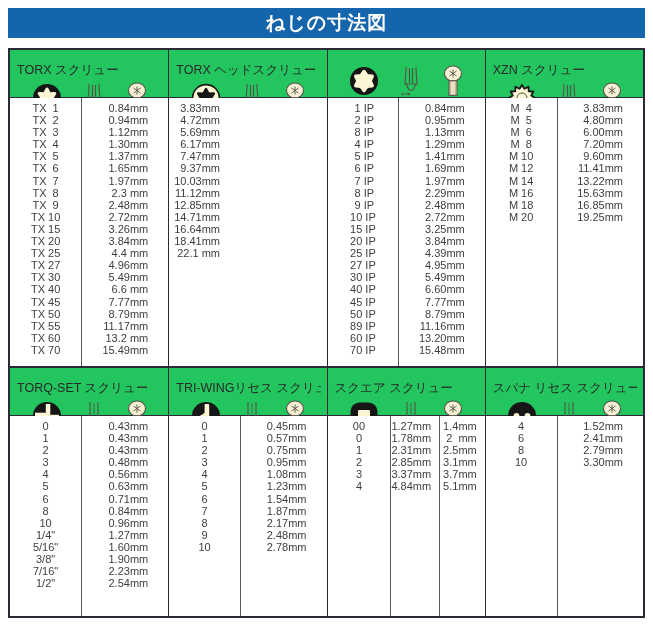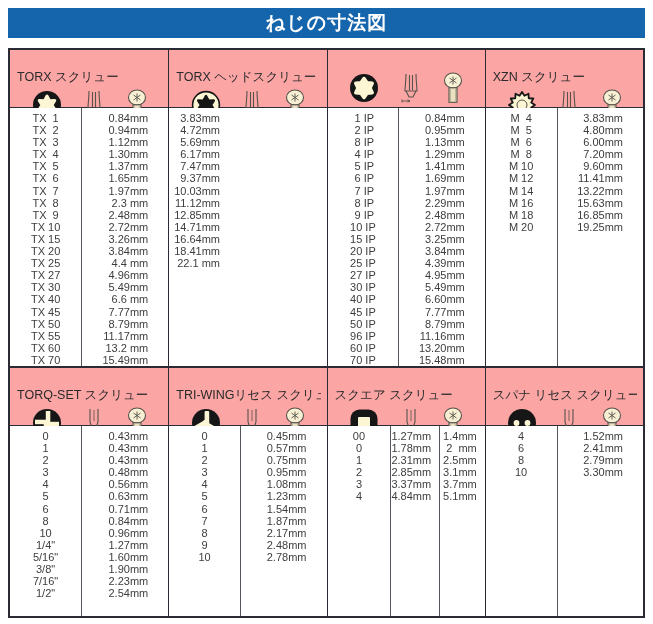--- a/index.html
+++ b/index.html
@@ -16,22 +16,22 @@
     margin-bottom:10px;
   }
   .chart { border:2px solid #2b2b36; }
   .grid { display:grid; grid-template-columns:repeat(4,1fr); }
   .bottom-grid { border-top:2px solid #2b2b36; }
   .section { display:flex; flex-direction:column; border-left:1.5px solid #2b2b36; min-width:0; }
   .section:first-child { border-left:none; }
   .top-grid .section { height:316px; }
   .bottom-grid .section { height:248px; }
   .sec-header {
-    background:#fca5a5; border-bottom:1.5px solid #2b2b36;
-    height:58px; box-sizing:border-box; padding:19px 6px 0 7px;
+    background:#22c55e; border-bottom:1.5px solid #2b2b36;
+    height:48px; box-sizing:border-box; padding:12px 6px 0 7px;
   }
   .sec-title { font-size:12.5px; color:#2a2a2a; white-space:nowrap; overflow:hidden; }
   .icon-row { display:flex; align-items:center; justify-content:space-around; height:38px; padding:0 4px; }
   .icon { display:inline-flex; }
   .sec-body { flex:1; display:flex; background:#ffffff; overflow:hidden; }
   .dcol { box-sizing:border-box; padding-top:4px; }
   .dcol + .dcol { border-left:1px solid #55555e; }
   .cols-2 .dcol:nth-child(1){ width:45%; }
   .cols-2 .dcol:nth-child(2){ width:55%; }
   .cols-3 .dcol:nth-child(1){ width:40%; }
@@ -227,21 +227,21 @@
               <div class="cell"> 9 IP</div>
               <div class="cell">10 IP</div>
               <div class="cell">15 IP</div>
               <div class="cell">20 IP</div>
               <div class="cell">25 IP</div>
               <div class="cell">27 IP</div>
               <div class="cell">30 IP</div>
               <div class="cell">40 IP</div>
               <div class="cell">45 IP</div>
               <div class="cell">50 IP</div>
-              <div class="cell">96 IP</div>
+              <div class="cell">89 IP</div>
               <div class="cell">60 IP</div>
               <div class="cell">70 IP</div>
             </div>
             <div class="dcol vals">
               <div class="cell">0.84mm</div>
               <div class="cell">0.95mm</div>
               <div class="cell">1.13mm</div>
               <div class="cell">1.29mm</div>
               <div class="cell">1.41mm</div>
               <div class="cell">1.69mm</div>

